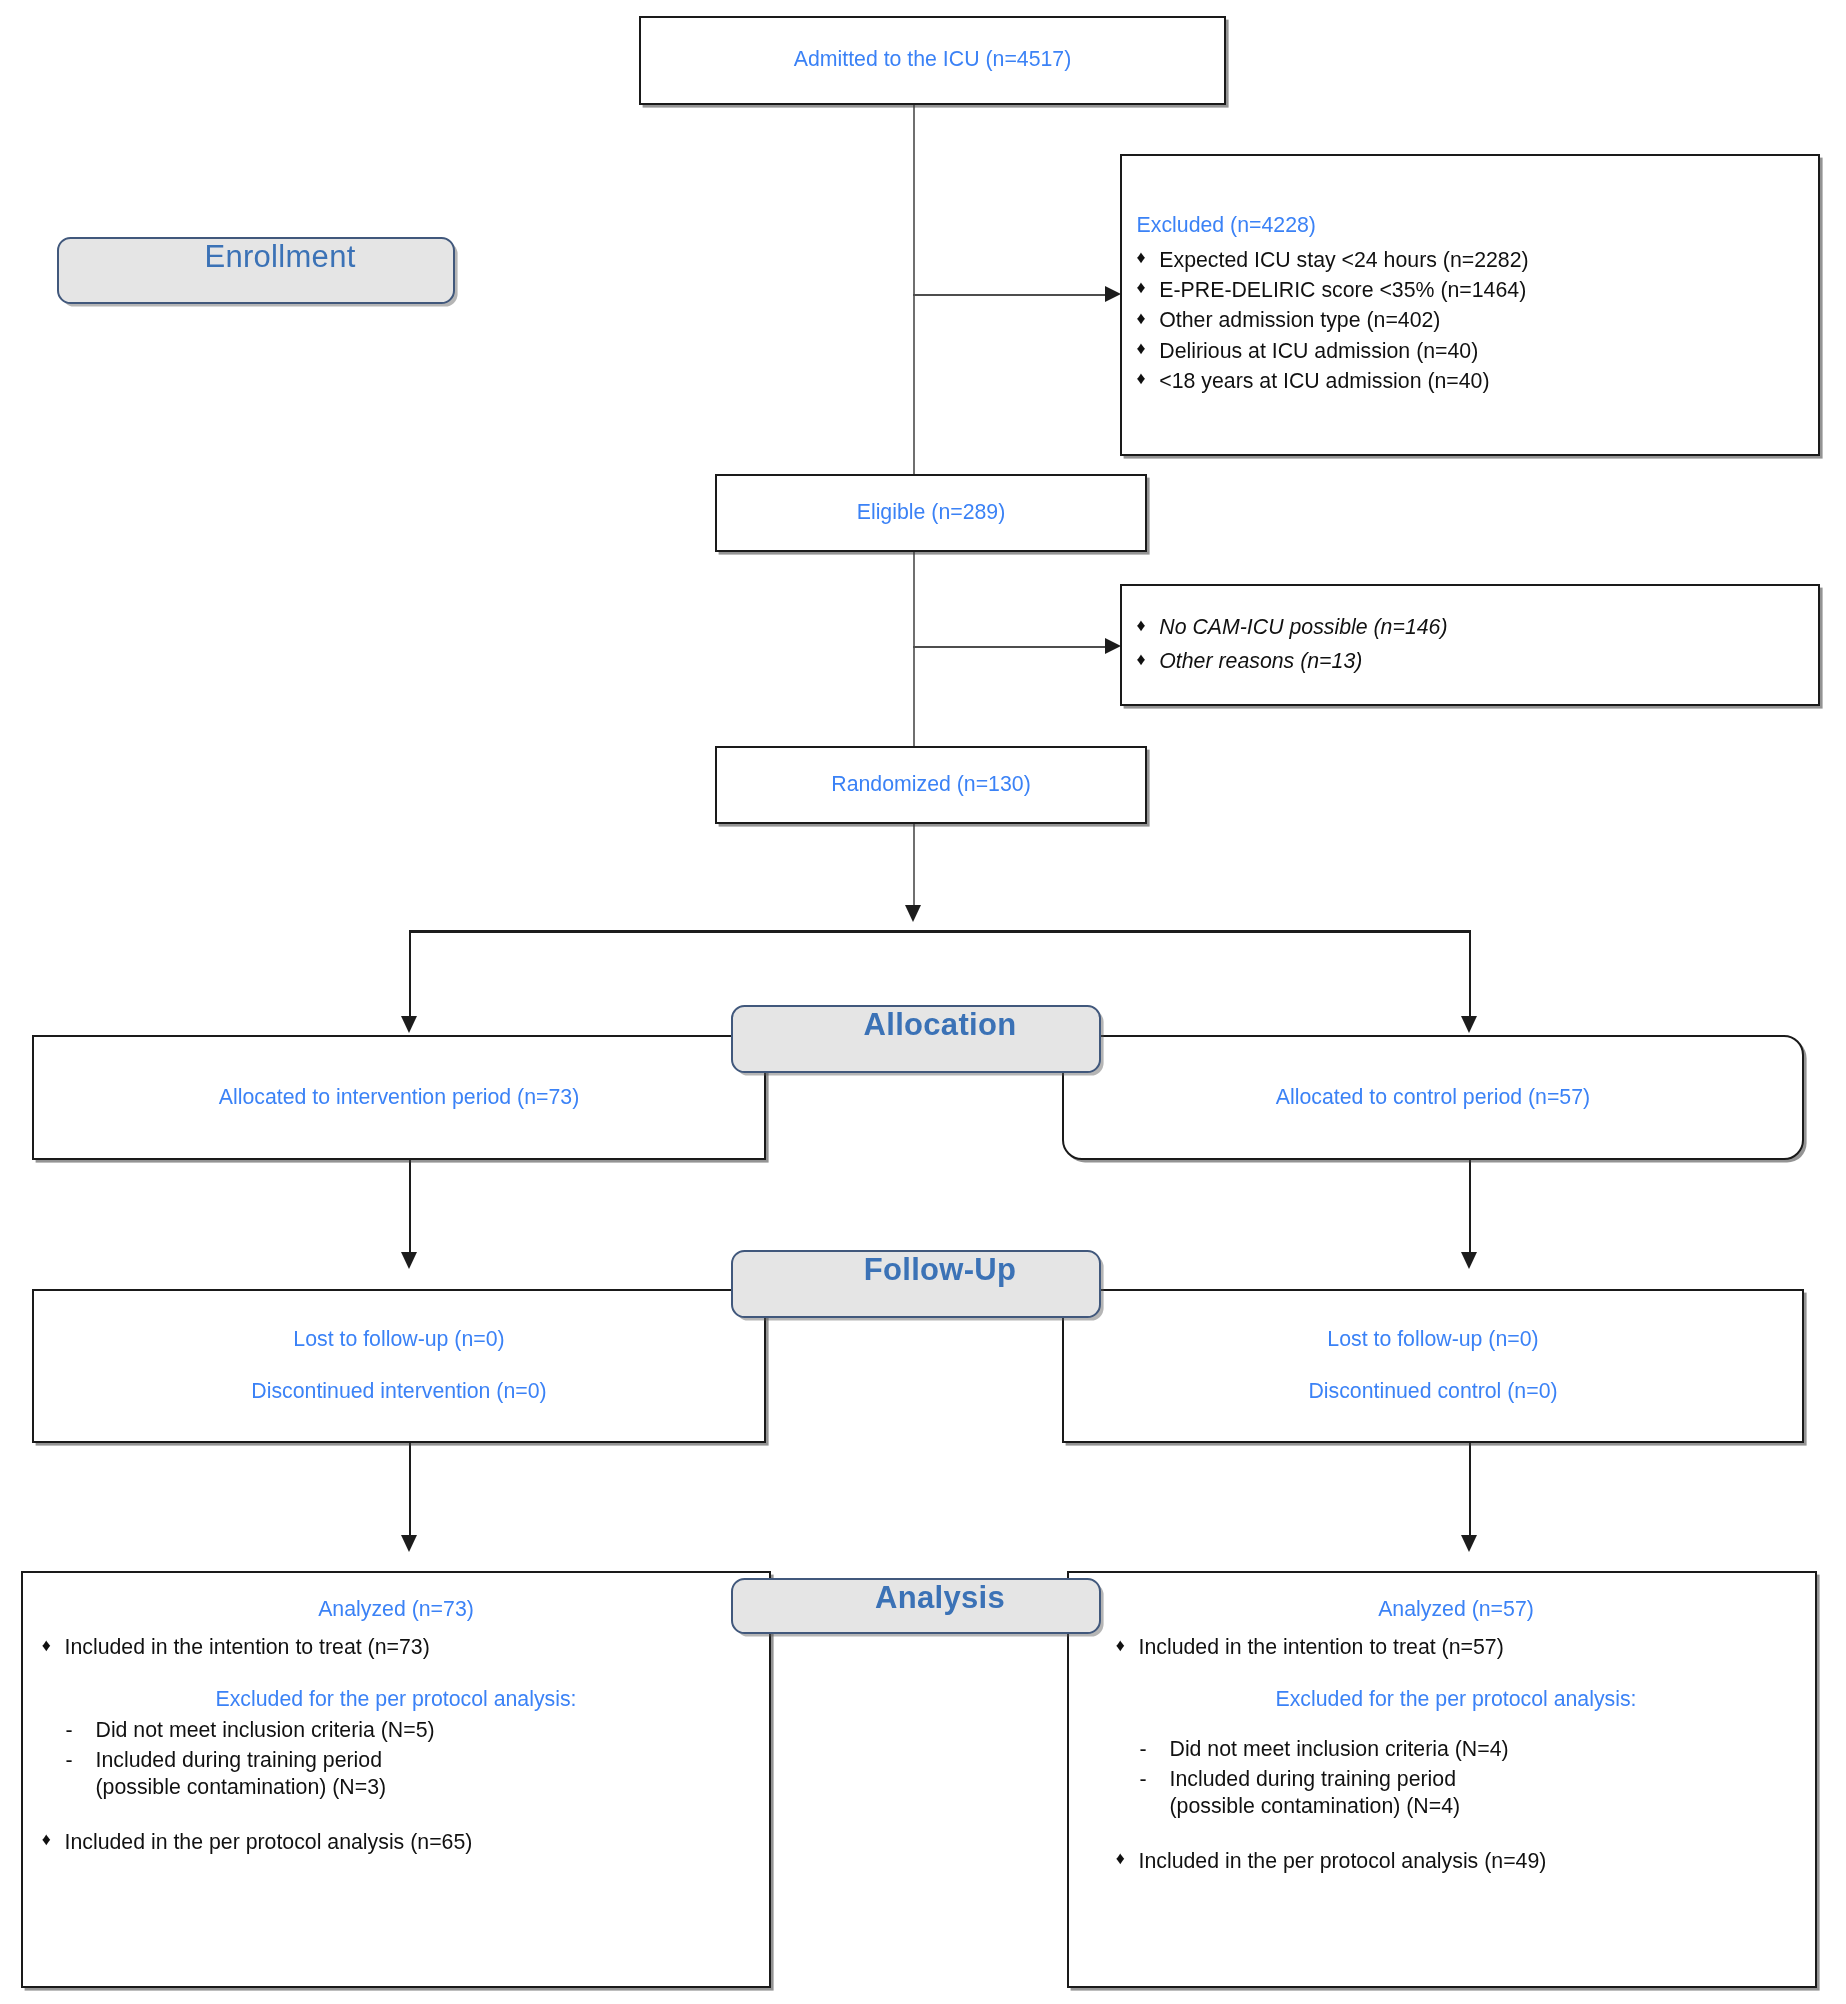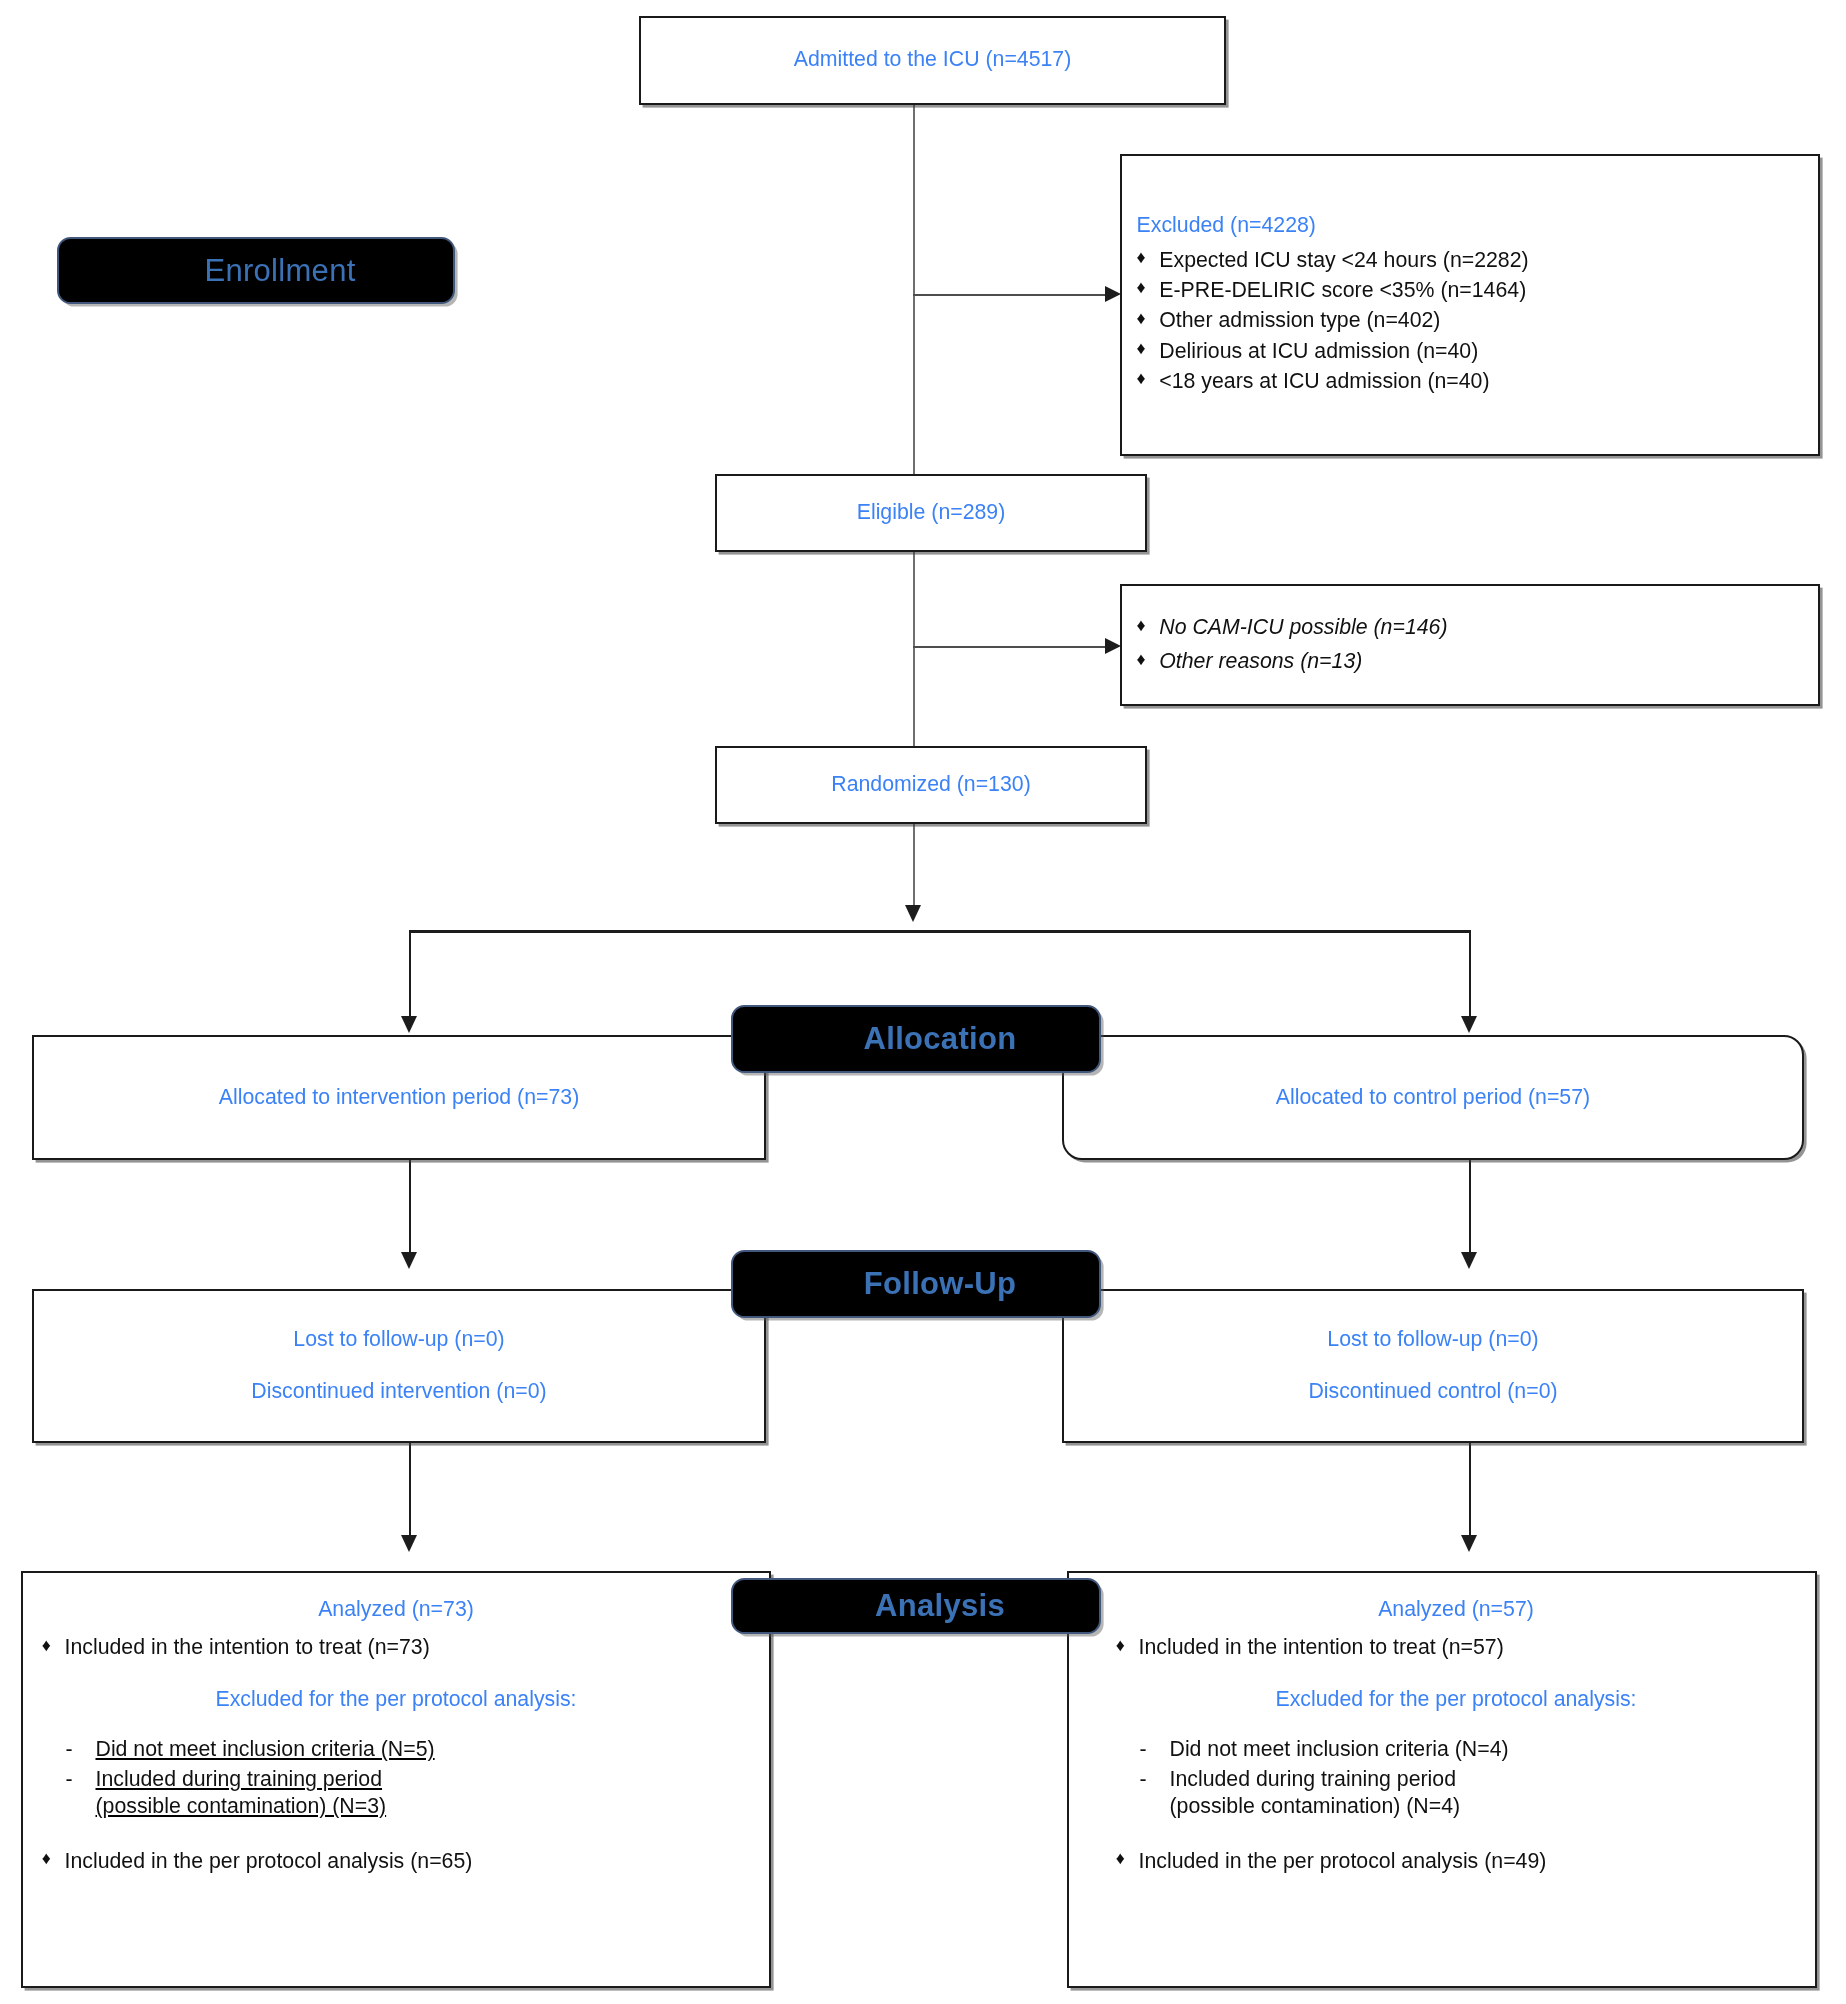--- a/index.html
+++ b/index.html
@@ -81,26 +81,26 @@
     position:absolute;
     left:31px;
     top:0;
     font-size:21.3px;
     color:#111111;
   }
 
   
   .pill{
     position:absolute;
-    background:#000000;
+    background:#e5e5e5;
     border:2.1px solid #41587c;
     border-radius:13.5px;
     box-sizing:border-box;
     display:flex;
-    align-items:center;
+    align-items:flex-start;
     justify-content:center;
     box-shadow:3.6px 3.6px 0 -1px rgba(90,90,90,0.45);
     z-index:9;
     padding-left:48px;
   }
   .pill span{
     color:#3b72b6;
     font-size:31px;
     font-weight:bold;
     letter-spacing:0.3px;
@@ -247,21 +247,21 @@
   <div class="vline dark" style="left:1469px;top:1443px;height:104px;"></div>
   <div class="arrow-down" style="left:1461px;top:1535px;"></div>
 
   <div class="box" style="left:21px;top:1571px;width:750px;height:417px;">
     <div class="inner" style="padding:23px 11.5px 17.7px 11.5px;justify-content:flex-start;">
       <div class="txt" style="align-self:center;">Analyzed (n=73)</div>
       <ul class="bul tight" style="margin-top:7.3px;">
         <li>Included in the intention to treat (n=73)</li>
       </ul>
       <div class="txt" style="align-self:center;margin-top:22px;">Excluded for the per protocol analysis:</div>
-      <ul class="dash" style="margin-top:19px;text-decoration:underline;">
+      <ul class="dash" style="">
         <li> Did not meet inclusion criteria (N=5)</li>
         <li>Included during training period
 (possible contamination) (N=3)</li>
       </ul>
       <ul class="bul tight" style="margin-top:22px;">
         <li>Included in the per protocol analysis (n=65)</li>
       </ul>
     </div>
   </div>
 

